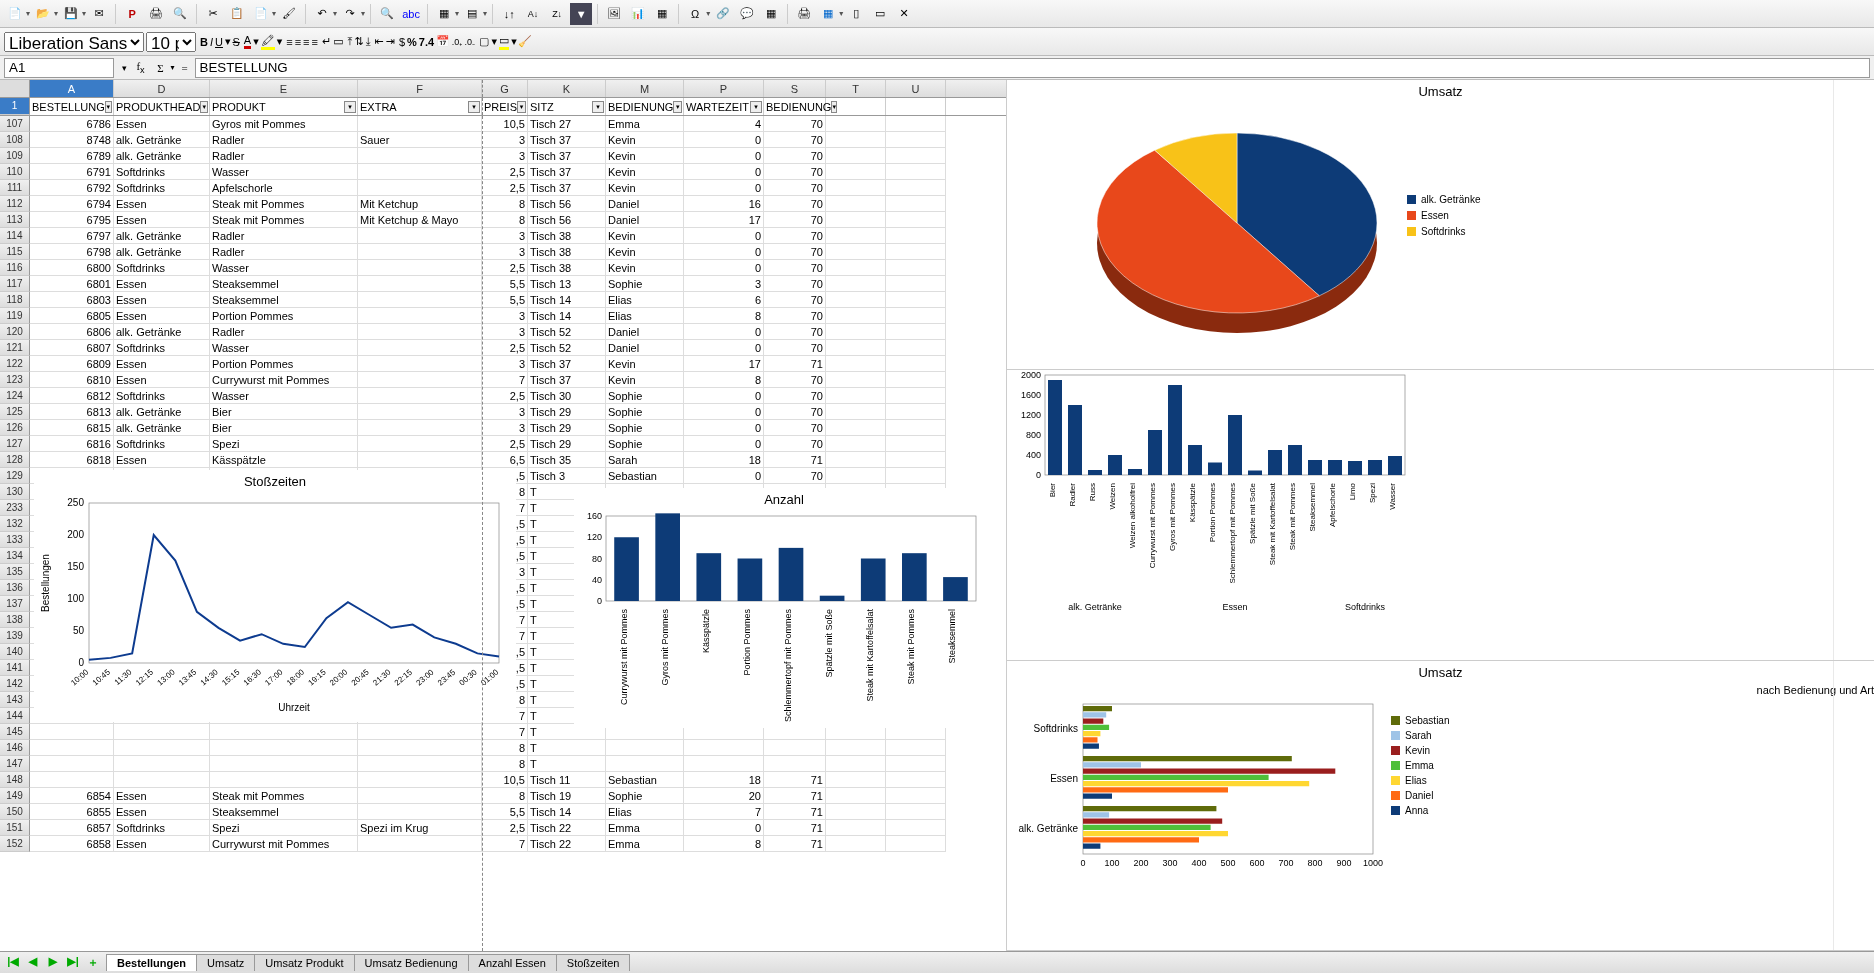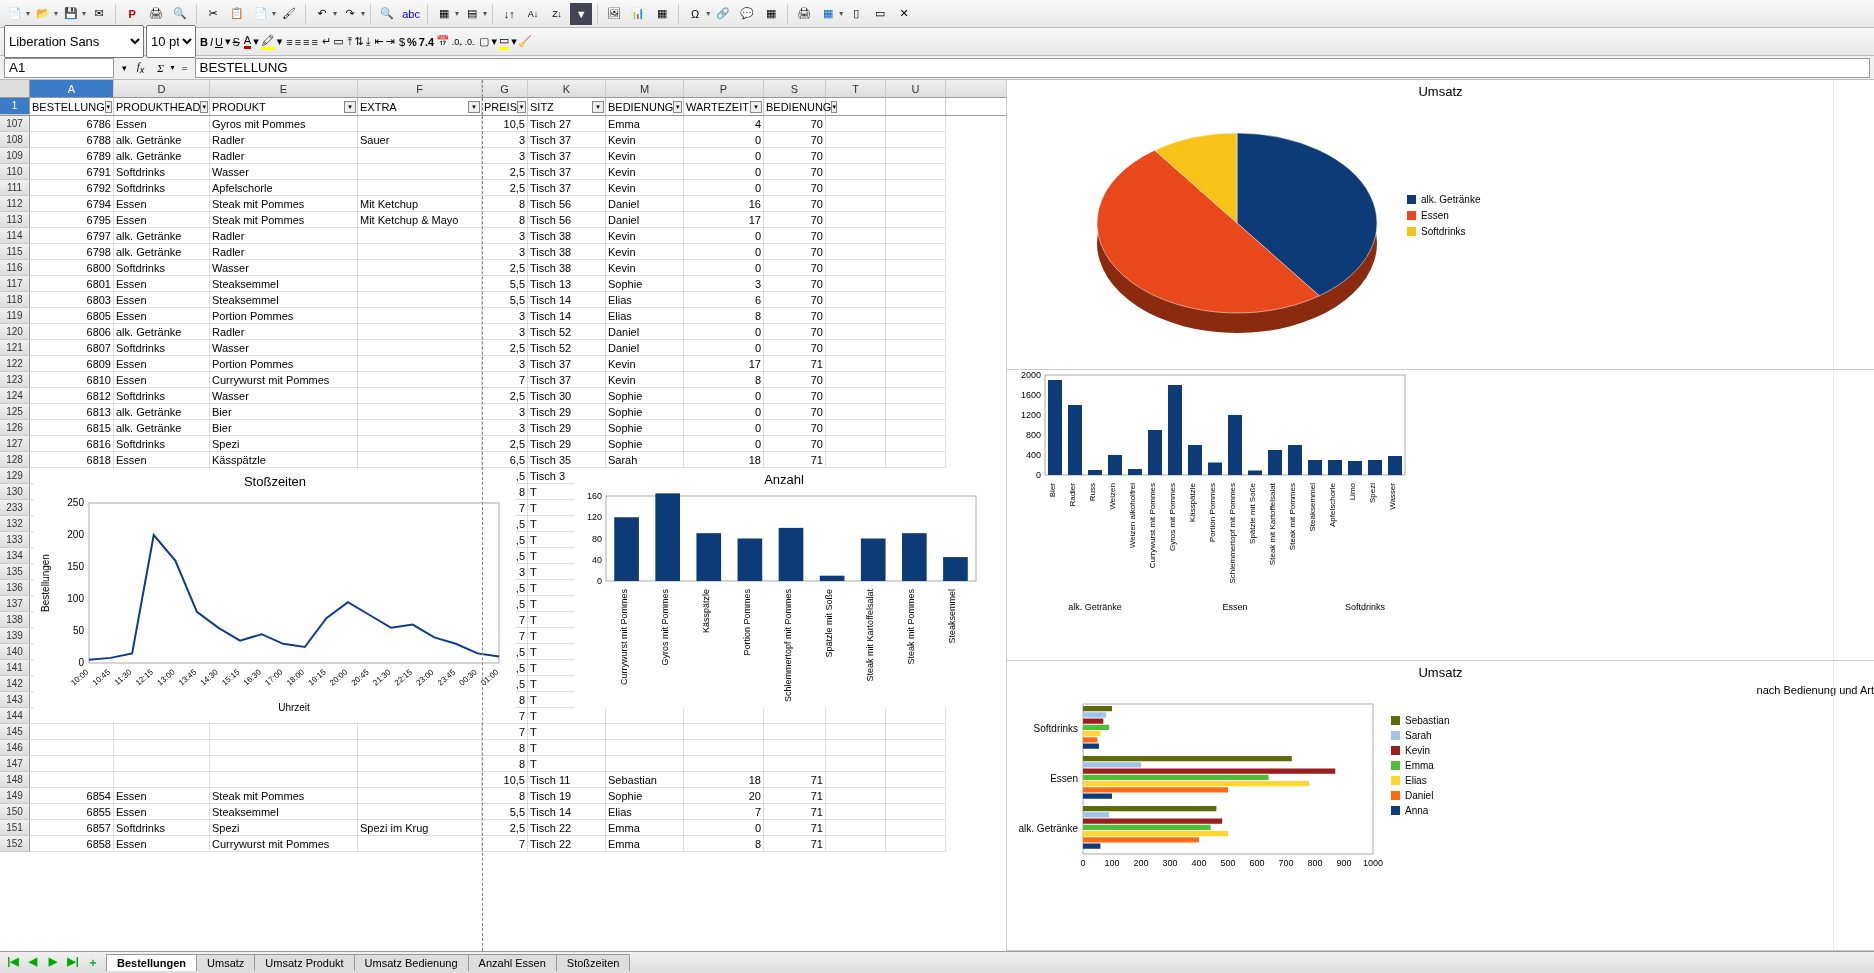--- a/index.html
+++ b/index.html
@@ -2,26 +2,26 @@
 <html><head>
 <meta charset="utf-8">
 <style>
 * { margin: 0; padding: 0; box-sizing: border-box; font-family: "Liberation Sans", Arial, sans-serif; }
 body { background: #fff; width: 1874px; height: 973px; overflow: hidden; font-size: 11px; }
 .toolbar { background: linear-gradient(#f8f8f8,#e8e8e8); border-bottom: 1px solid #bbb; display: flex; align-items: center; padding: 2px 4px; gap: 2px; height: 28px; }
 .toolbar .tb-btn { width: 22px; height: 22px; display: inline-flex; align-items: center; justify-content: center; border: 1px solid transparent; cursor: pointer; }
 .toolbar .sep { width: 1px; height: 20px; background: #ccc; margin: 0 3px; }
 .toolbar .dd { font-size: 8px; color: #555; margin-left: -2px; }
 .format-row { background: linear-gradient(#f8f8f8,#e8e8e8); border-bottom: 1px solid #bbb; display: flex; align-items: center; padding: 2px 4px; gap: 2px; height: 28px; }
-.format-row select, .format-row input { height: 33px; font-size: 13px; }
+.format-row select, .format-row input { height: 20px; font-size: 17px; }
 .font-name { width: 140px; }
 .font-size { width: 50px; }
 .formula-bar { display: flex; align-items: center; border-bottom: 1px solid #bbb; background: #f0f0f0; height: 24px; justify-content: center; }
 .cell-ref { width: 110px; border: 1px solid #999; background: #fff; height: 20px; margin: 0 4px; padding-left: 4px; }
-.fx-btn { width: 20px; text-align: center; font-family: serif; font-style: italic; }
+.fx-btn { width: 20px; text-align: center; font-family: serif; }
 .formula-input { flex: 1; border: 1px solid #999; background: #fff; height: 20px; margin-right: 4px; padding-left: 4px; }
 .workspace { display: flex; height: calc(100% - 28px - 28px - 24px - 22px); }
 .sheet-area { flex: 0 0 1006px; display: flex; flex-direction: column; background: #fff; }
 .col-headers { display: flex; background: linear-gradient(#f0f0f0,#ddd); border-bottom: 1px solid #999; height: 18px; flex-shrink: 0; }
 .corner { width: 30px; border-right: 1px solid #999; background: #ddd; }
 .col-h { border-right: 1px solid #ccc; text-align: center; font-size: 11px; line-height: 18px; color: #333; }
 .col-h.sel { background: #3a7cc7; color: #fff; }
 .filter-row { display: flex; background: #fff; border-bottom: 1px solid #999; height: 18px; flex-shrink: 0; }
 .row-h { width: 30px; background: linear-gradient(#f0f0f0,#ddd); border-right: 1px solid #999; border-bottom: 1px solid #ccc; text-align: center; font-size: 10px; line-height: 16px; color: #333; }
 .row-h.sel { background: #3a7cc7; color: #fff; }
@@ -240,21 +240,21 @@
           <div class="cell col-G num">10,5</div>
           <div class="cell col-K">Tisch 27</div>
           <div class="cell col-M">Emma</div>
           <div class="cell col-P num">4</div>
           <div class="cell col-S num">70</div>
           <div class="cell col-T"></div>
           <div class="cell col-U"></div>
         </div>
         <div class="data-row">
           <div class="row-h">108</div>
-          <div class="cell col-A num">6788</div>
+          <div class="cell col-A num">8748</div>
           <div class="cell col-D">alk. Getränke</div>
           <div class="cell col-El">Radler</div>
           <div class="cell col-F">Sauer</div>
           <div class="cell col-G num">3</div>
           <div class="cell col-K">Tisch 37</div>
           <div class="cell col-M">Kevin</div>
           <div class="cell col-P num">0</div>
           <div class="cell col-S num">70</div>
           <div class="cell col-T"></div>
           <div class="cell col-U"></div>
@@ -903,21 +903,21 @@
             <text x="357.10526315789474" y="180" font-size="8" transform="rotate(-40 357.10526315789474 180)" text-anchor="end">21:30</text>
             <text x="378.6842105263158" y="180" font-size="8" transform="rotate(-40 378.6842105263158 180)" text-anchor="end">22:15</text>
             <text x="400.2631578947368" y="180" font-size="8" transform="rotate(-40 400.2631578947368 180)" text-anchor="end">23:00</text>
             <text x="421.8421052631579" y="180" font-size="8" transform="rotate(-40 421.8421052631579 180)" text-anchor="end">23:45</text>
             <text x="443.4210526315789" y="180" font-size="8" transform="rotate(-40 443.4210526315789 180)" text-anchor="end">00:30</text>
             <text x="465" y="180" font-size="8" transform="rotate(-40 465 180)" text-anchor="end">01:00</text>
             <text x="260" y="218" text-anchor="middle" font-size="10">Uhrzeit</text>
             <text x="15" y="90" text-anchor="middle" font-size="10" transform="rotate(-90 15 90)">Bestellungen</text>
           </svg>
       </div>
-        <div class="chart-overlay" style="left:574px;top:352px;width:420px;height:240px">
+        <div class="chart-overlay" style="left:574px;top:372px;width:420px;height:240px">
         <div class="chart-title">Anzahl</div>
         <svg width="420" height="218" id="chart-bar1">
             <rect x="32" y="5" width="370" height="85" fill="none" stroke="#888" stroke-width="0.7"></rect>
             <text x="28" y="93" text-anchor="end" font-size="9">0</text>
             <text x="28" y="71.75" text-anchor="end" font-size="9">40</text>
             <text x="28" y="50.5" text-anchor="end" font-size="9">80</text>
             <text x="28" y="29.25" text-anchor="end" font-size="9">120</text>
             <text x="28" y="8" text-anchor="end" font-size="9">160</text>
             <rect x="40.22222222222222" y="26.25" width="24.666666666666668" height="63.75" fill="#0d3b77"></rect>
             <text x="52.55555555555556" y="98" font-size="9" transform="rotate(-90 52.55555555555556 98)" text-anchor="end">Currywurst mit Pommes</text>

